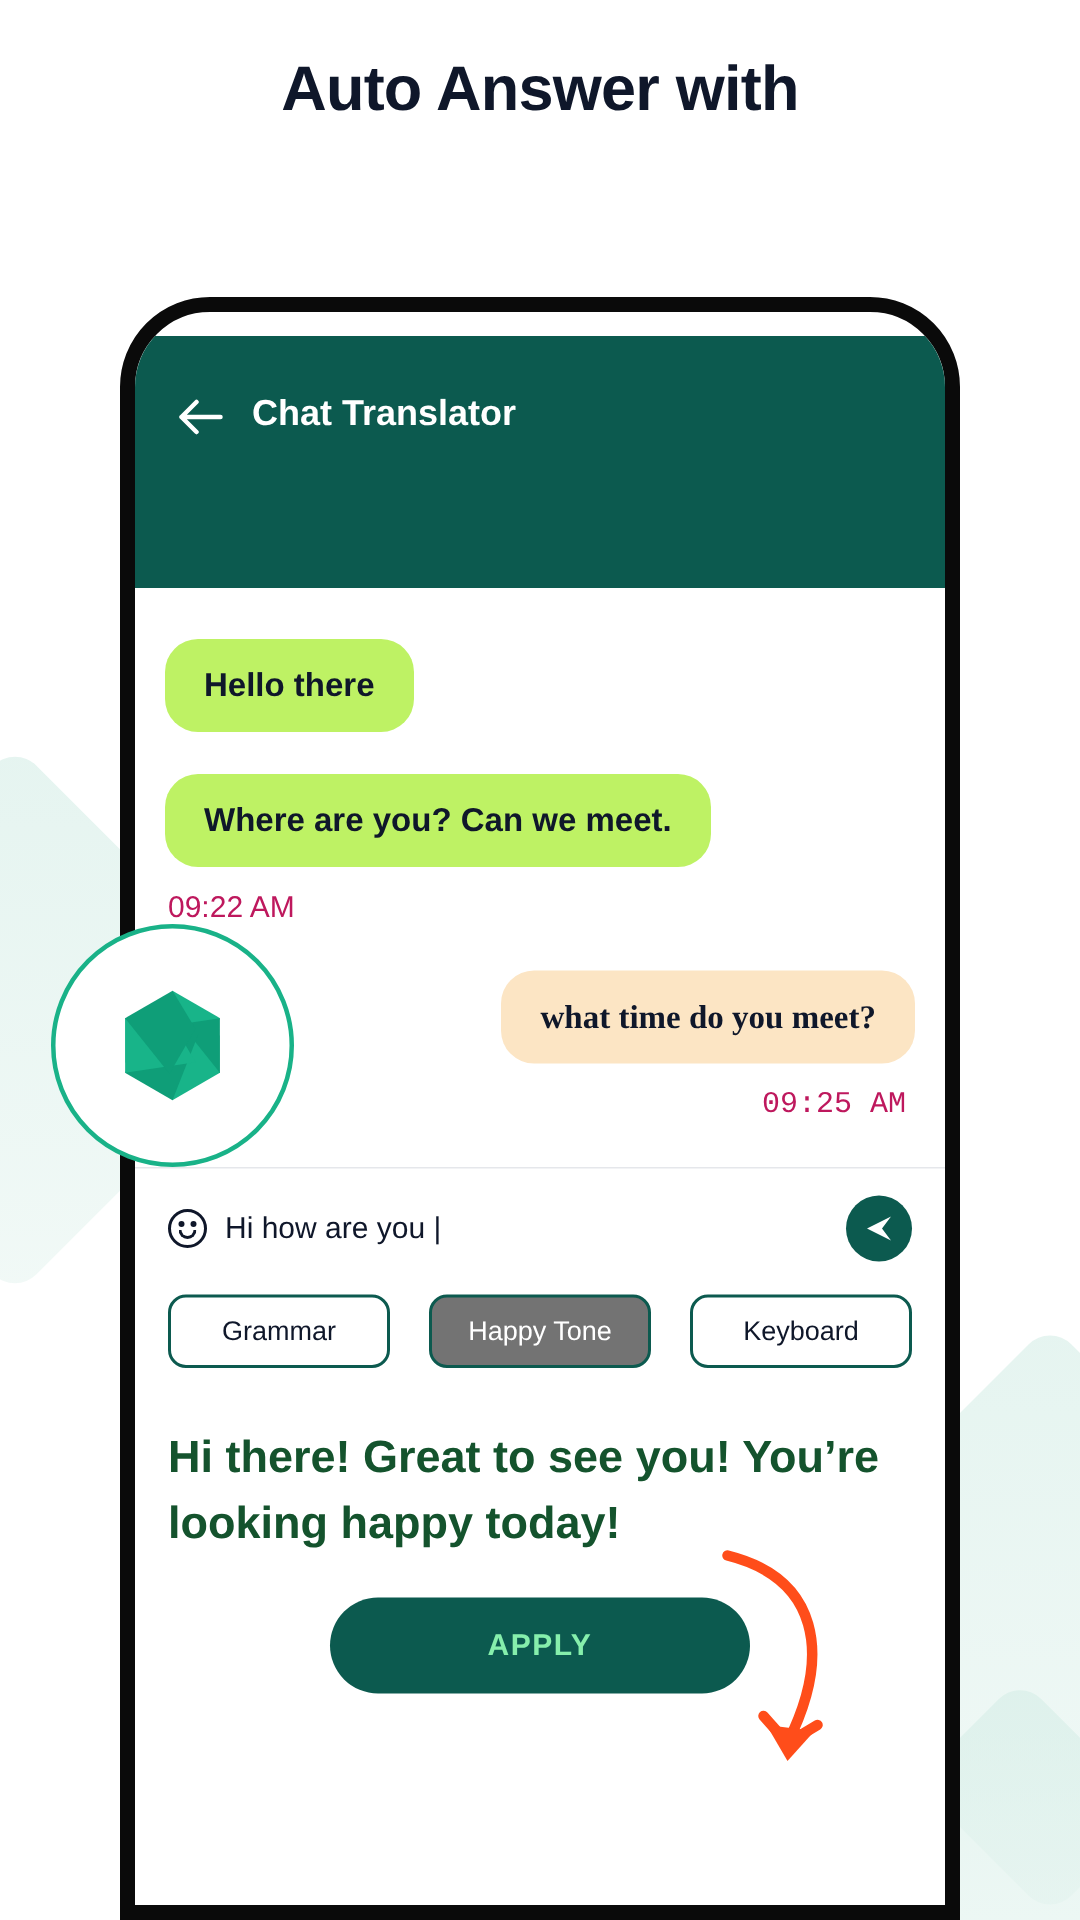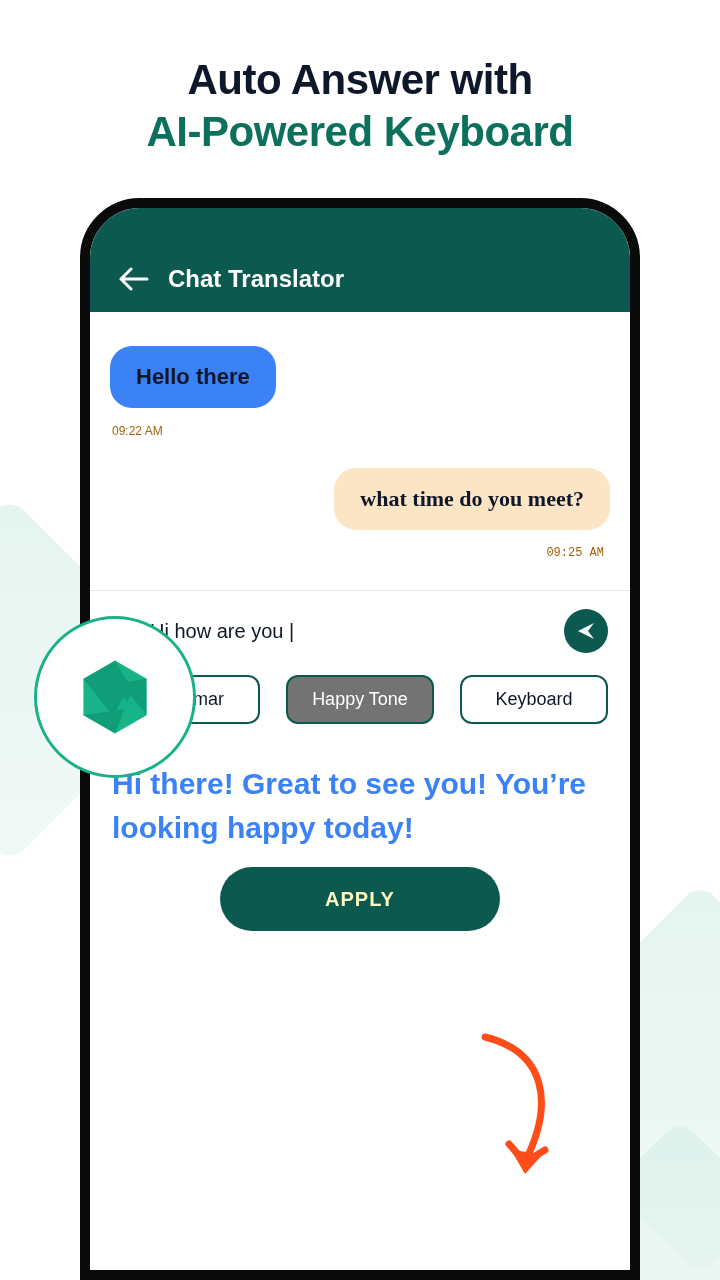--- a/index.html
+++ b/index.html
@@ -15,21 +15,21 @@
   position: absolute;
   background: linear-gradient(135deg, #d4ede6 0%, #e8f5f1 100%);
   opacity: 0.6;
 }
 .bg-shape-1 { left: -120px; top: 550px; width: 260px; height: 260px; transform: rotate(45deg); border-radius: 20px; }
 .bg-shape-2 { right: -120px; bottom: 60px; width: 280px; height: 280px; transform: rotate(45deg); border-radius: 20px; }
 .bg-shape-3 { right: -60px; bottom: -80px; width: 200px; height: 200px; transform: rotate(45deg); border-radius: 20px; }
 
 .hero-title {
   text-align: center;
-  padding-top: 56px;
+  padding-top: 35px;
 }
 .hero-line1 {
   font-size: 42px;
   font-weight: 800;
   color: #0f172a;
   letter-spacing: -0.5px;
 }
 .hero-line2 {
   font-size: 42px;
   font-weight: 800;
@@ -44,25 +44,26 @@
   top: 198px;
   width: 560px;
   height: 1082px;
   border: 10px solid #0a0a0a;
   border-radius: 60px 60px 0 0;
   background: #ffffff;
   overflow: hidden;
 }
 .app-bar {
   background: #0c5a4f;
-  height: 104px;
-  display: flex;
-  align-items: center;
+  height: 168px;
+  display: flex;
+  align-items: flex-start;
   padding: 38px 28px 0 28px;
   gap: 18px;
+  margin-top: 16px;
 }
 .back-arrow {
   width: 32px; height: 32px;
   display: flex; align-items: center; justify-content: center;
 }
 .back-arrow svg { width: 30px; height: 24px; }
 .app-title {
   color: #ffffff;
   font-size: 24px;
   font-weight: 700;
@@ -75,25 +76,25 @@
   border-radius: 22px;
   padding: 18px 26px;
   font-size: 22px;
   font-weight: 600;
   color: #0f172a;
   display: inline-block;
   margin-bottom: 28px;
 }
 .row-left { text-align: left; }
 .row-right { text-align: right; }
-.bubble-in { background: #3b82f6; }
+.bubble-in { background: #bef264; }
 .bubble-out { background: #fce5c4; font-family: Liberation Serif, serif; }
 .time {
-  font-size: 12px;
-  color: #a16207;
+  font-size: 20px;
+  color: #be185d;
   margin-top: -12px;
   margin-bottom: 30px;
 }
 .time-right { text-align: right; padding-right: 6px; font-family: Liberation Mono, monospace; }
 .time-left { text-align: left; padding-left: 2px; }
 
 .divider {
   height: 1px;
   background: #e5e7eb;
   margin: 16px 0 0 0;
@@ -155,33 +156,33 @@
 .chip-active {
   background: #737373;
   color: #ffffff;
   border-color: #0c5a4f;
 }
 
 .result {
   padding: 38px 22px 0 22px;
   font-size: 30px;
   font-weight: 700;
-  color: #3b82f6;
+  color: #14532d;
   line-height: 1.45;
 }
 .apply {
-  margin: 18px auto 0 auto;
+  margin: 28px auto 0 auto;
   width: 280px;
   height: 64px;
   background: #0c5a4f;
   border-radius: 40px;
   display: flex;
   align-items: center;
   justify-content: center;
-  color: #fef9c3;
+  color: #86efac;
   font-weight: 800;
   font-size: 20px;
   letter-spacing: 1px;
 }
 
 .badge {
   position: absolute;
   left: 34px;
   top: 616px;
   width: 162px;
@@ -206,36 +207,38 @@
 </style>
 </head>
 <body>
 
 <div class="bg-shape bg-shape-1"></div>
 <div class="bg-shape bg-shape-2"></div>
 <div class="bg-shape bg-shape-3"></div>
 
 <div class="hero-title">
   <div class="hero-line1">Auto Answer with</div>
-  <div class="hero-line2">AI-Powered Keyboard</div>
 </div>
 
 <div class="phone">
   <div class="app-bar">
     <div class="back-arrow">
       <svg viewBox="0 0 30 24" fill="none">
           <path d="M12 2 L2 12 L12 22 M2 12 H28" stroke="#ffffff" stroke-width="3" stroke-linecap="round" stroke-linejoin="round"></path>
         </svg>
     </div>
     <div class="app-title">Chat Translator</div>
   </div>
 
   <div class="chat">
     <div class="row-left">
       <div class="bubble bubble-in">Hello there</div>
+    </div>
+    <div class="row-left">
+      <div class="bubble bubble-in">Where are you? Can we meet.</div>
     </div>
     <div class="time time-left">09:22 AM</div>
 
     <div class="row-right">
       <div class="bubble bubble-out">what time do you meet?</div>
     </div>
     <div class="time time-right">09:25 AM</div>
   </div>
 
   <div class="divider"></div>

